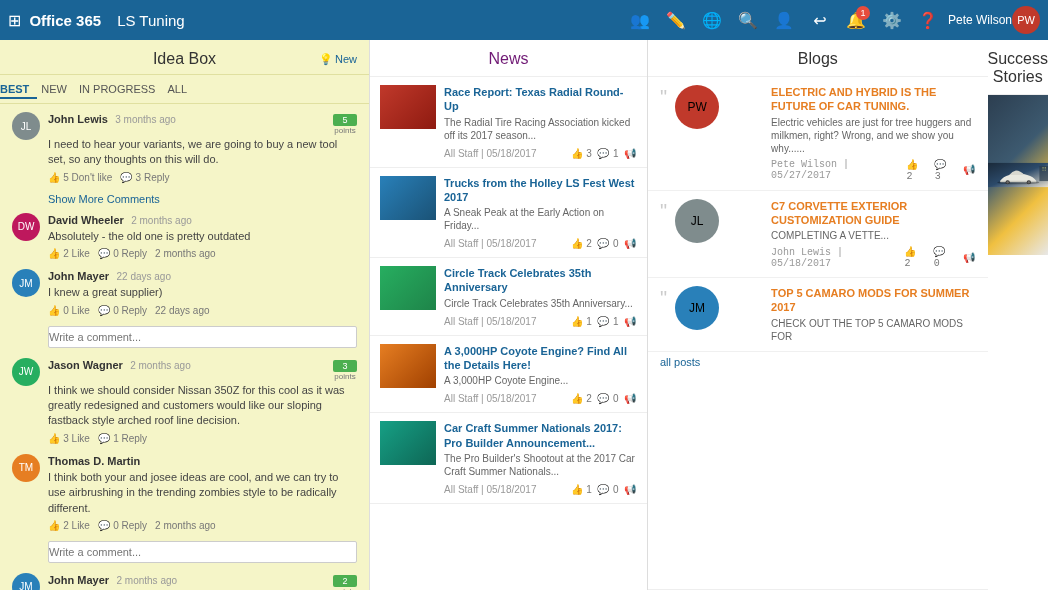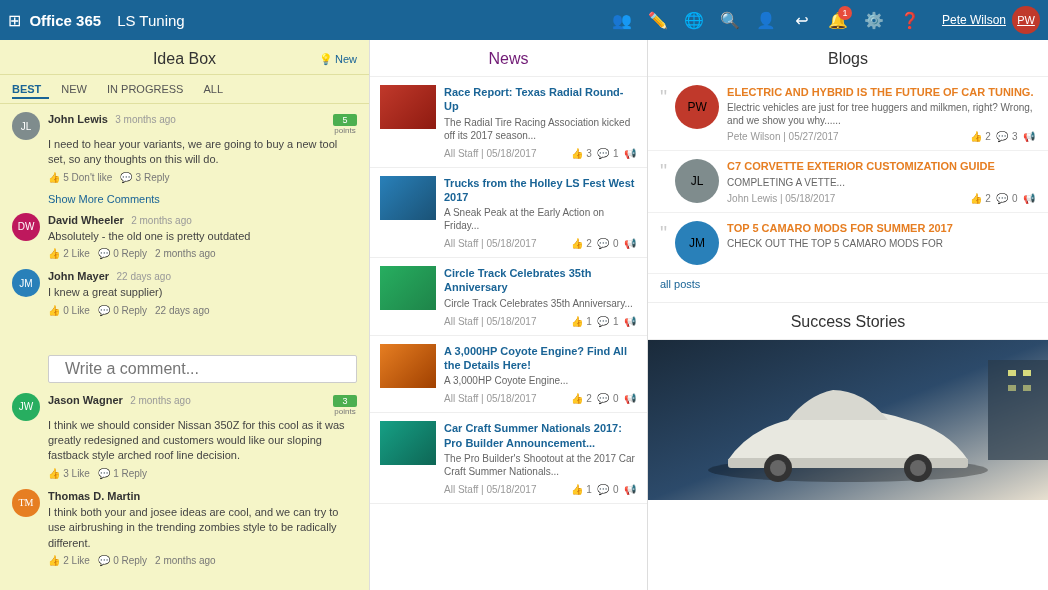--- a/index.html
+++ b/index.html
@@ -23,21 +23,21 @@
       display: flex; align-items: center; justify-content: center;
       color: white; font-size: 16px; cursor: pointer; border-radius: 2px;
       position: relative;
     }
     .nav-badge {
       position: absolute; top: 2px; right: 2px;
       background: #e74c3c; color: white; border-radius: 50%;
       font-size: 9px; width: 14px; height: 14px;
       display: flex; align-items: center; justify-content: center;
     }
-    .nav-user { display: flex; align-items: center; gap: 6px; color: white; margin-left: 12px; cursor: pointer; text-decoration: underline; }
+    .nav-user { display: flex; align-items: center; color: white; margin-left: 0; cursor: pointer; }
     .nav-avatar { width: 28px; height: 28px; border-radius: 50%; background: #8a6d3b; overflow: hidden; display: flex; align-items: center; justify-content: center; font-size: 11px; color: white; }
 
     
     .main-layout {
       display: flex;
       height: 550px;
       gap: 0;
     }
 
     
@@ -54,22 +54,22 @@
       position: relative;
       border-bottom: 1px solid #e0e0a0;
     }
     .idea-box-title { font-size: 16px; font-weight: 400; color: #333; }
     .idea-box-new-btn {
       position: absolute; right: 12px;
       font-size: 11px; color: #1a6496; cursor: pointer;
       display: flex; align-items: center; gap: 2px;
     }
     .idea-box-tabs {
-      display: flex; gap: 8px;
-      padding: 6px 12px 4px;
+      display: flex; gap: 0;
+      padding: 6px 0 4px;
       border-bottom: 1px solid #e0e0a0;
     }
     .idea-tab {
       font-size: 11px; color: #555; cursor: pointer;
       padding: 2px 8px 2px 0; margin-right: 4px;
     }
     .idea-tab.active { color: #1a6496; font-weight: bold; border-bottom: 2px solid #1a6496; }
 
     .idea-comment-section { padding: 8px 12px; }
     .comment-item { display: flex; gap: 8px; margin-bottom: 10px; }
@@ -83,23 +83,22 @@
       padding: 1px 4px; border-radius: 2px; text-align: center;
       min-width: 24px;
     }
     .points-label { font-size: 8px; display: block; text-align: center; }
     .comment-text { font-size: 11px; color: #444; margin-top: 2px; line-height: 1.4; }
     .comment-actions { display: flex; gap: 8px; margin-top: 4px; }
     .comment-action { font-size: 10px; color: #777; cursor: pointer; display: flex; align-items: center; gap: 2px; }
     .show-more { font-size: 11px; color: #1a6496; cursor: pointer; margin: 0 0 8px 36px; }
     .comment-input {
       width: 100%; border: 1px solid #ccc; border-radius: 2px;
-      padding: 4px 16px; font-size: 16px; background: white;
+      padding: 4px 0; font-size: 11px; background: white;
       color: #aaa;
-      margin-top: 29px;
     }
     .comment-input-wrap { margin-left: 36px; margin-bottom: 10px; }
 
     
     .news-section {
       width: 278px;
       background: white;
       border-right: 1px solid #ddd;
       overflow-y: auto;
       flex-shrink: 0;
@@ -118,36 +117,36 @@
     .news-author { font-size: 10px; color: #999; }
     .news-reactions { display: flex; gap: 6px; align-items: center; }
     .news-reaction { font-size: 10px; color: #777; display: flex; align-items: center; gap: 2px; }
 
     
     .right-section {
       flex: 1;
       background: white;
       overflow-y: auto;
       display: flex;
-      flex-direction: column;
+      flex-direction: row;
     }
     .blogs-section { padding: 0 0 8px; border-bottom: 1px solid #eee; }
     .blogs-header {
       text-align: center; font-size: 16px; font-weight: 400;
       padding: 10px 0 8px; border-bottom: 1px solid #eee;
       color: #333;
     }
     .blog-item { padding: 8px 12px; border-bottom: 1px solid #f0f0f0; }
     .blog-item-inner { display: flex; gap: 8px; align-items: flex-start; }
     .blog-quote { font-size: 20px; color: #ccc; line-height: 1; flex-shrink: 0; margin-top: 2px; }
     .blog-avatar { width: 44px; height: 44px; border-radius: 50%; flex-shrink: 0; background: #8a8; overflow: hidden; display: flex; align-items: center; justify-content: center; }
-    .blog-content { flex: 1; }
+    .blog-content { flex: 1; margin-left: 44px; }
     .blog-title { font-size: 11px; font-weight: bold; color: #e67e22; line-height: 1.3; text-transform: uppercase; }
     .blog-excerpt { font-size: 10px; color: #666; margin-top: 2px; line-height: 1.3; }
-    .blog-meta { display: flex; align-items: center; justify-content: space-between; margin-top: 4px; }
+    .blog-meta { display: flex; align-items: center; justify-content: space-between; margin-top: 4px; font-family: Liberation Mono, monospace; }
     .blog-author-date { font-size: 10px; color: #999; }
     .blog-reactions { display: flex; gap: 6px; align-items: center; }
     .blog-reaction { font-size: 10px; color: #777; display: flex; align-items: center; gap: 2px; }
     .all-posts { text-align: left; padding: 4px 12px; font-size: 11px; color: #1a6496; cursor: pointer; }
 
     .success-section { flex: 1; }
     .success-header {
       text-align: center; font-size: 16px; font-weight: 400;
       padding: 10px 0 8px; border-bottom: 1px solid #eee;
       color: #333;
@@ -163,21 +162,21 @@
     .thumb-red { background: linear-gradient(135deg, #c0392b, #8e1a10); }
     .thumb-blue { background: linear-gradient(135deg, #2980b9, #1a5276); }
     .thumb-green { background: linear-gradient(135deg, #27ae60, #1e8449); }
     .thumb-orange { background: linear-gradient(135deg, #e67e22, #a04000); }
     .thumb-teal { background: linear-gradient(135deg, #16a085, #0e6655); }
 
     .avatar-john { background: #7f8c8d; }
     .avatar-david { background: #be185d; }
     .avatar-johnm { background: #2980b9; }
     .avatar-jason { background: #27ae60; }
-    .avatar-thomas { background: #e67e22; font-family: Liberation Serif, serif; }
+    .avatar-thomas { background: #e67e22; }
     .avatar-pete { background: #c0392b; }
     .avatar-lewis { background: #7f8c8d; }
 
     
     ::-webkit-scrollbar { width: 6px; }
     ::-webkit-scrollbar-track { background: #f0f0f0; }
     ::-webkit-scrollbar-thumb { background: #ccc; border-radius: 3px; }
   </style>
 </head>
 <body>

